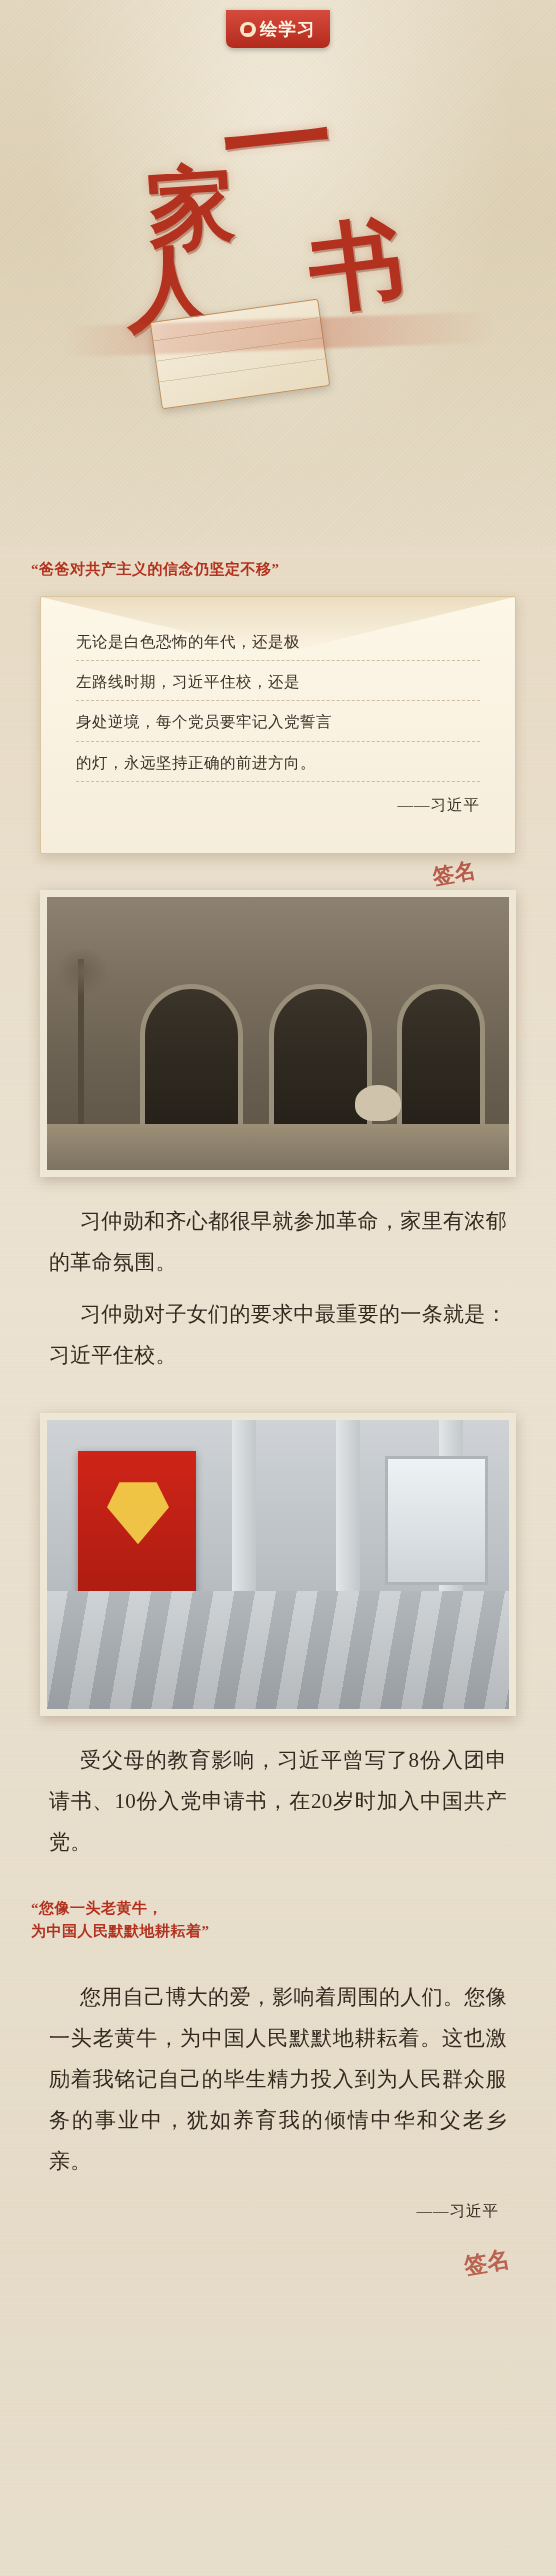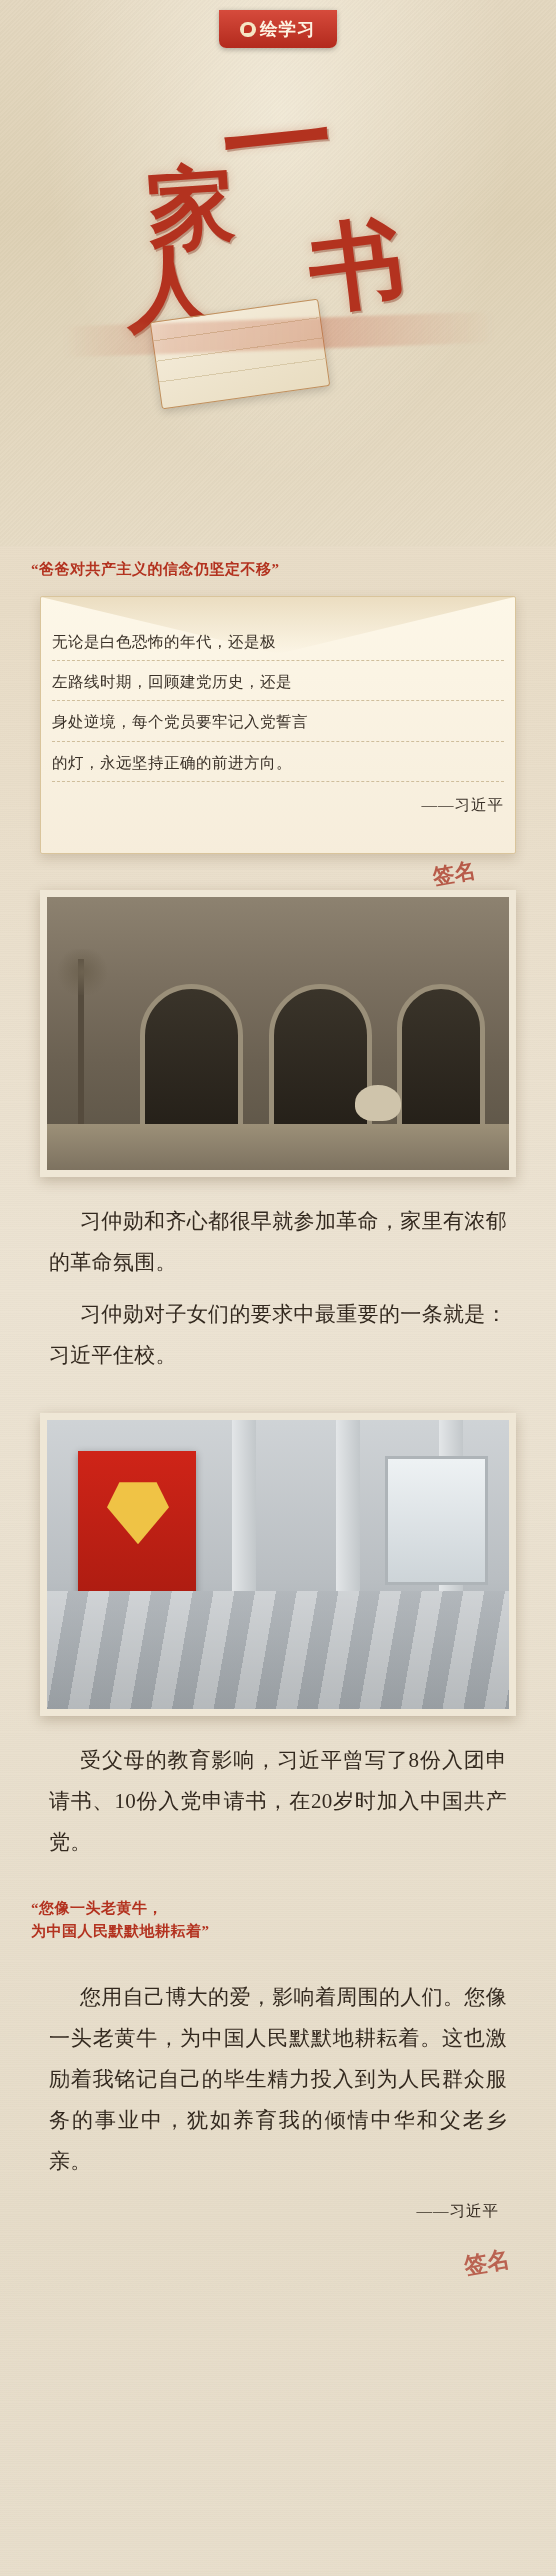--- a/index.html
+++ b/index.html
@@ -33,21 +33,21 @@
     content:"";
     position:absolute; inset:0;
     background:
       repeating-linear-gradient(135deg, rgba(255,255,255,0.05) 0 1.5px, rgba(0,0,0,0.02) 1.5px 3.1px);
     opacity:.6;
   }
   .logo-badge {
     position:absolute;
     top:10.3px; left:50%;
     transform:translateX(-50%);
-    width:118px; height:38px;
+    width:104px; height:38px;
     background:linear-gradient(180deg,#d64b3c,#b32a1d);
     border-radius:0 0 7.2px 7.2px;
     box-shadow:0 1.5px 5.2px rgba(0,0,0,.25);
     display:flex; align-items:center; justify-content:center;
     color:#fdf3e2;
     font-size:17.5px;
     letter-spacing:1px;
     font-weight:bold;
   }
   .logo-badge .dot {
@@ -123,21 +123,21 @@
     position:relative;
     margin:5.2px 40px 0;
     padding-bottom:36px;
   }
   .envelope {
     position:relative;
     background:linear-gradient(180deg,#fdf7e8 0%,#f6eddb 100%);
     border:1px solid #d9c49b;
     border-radius:2.1px;
     box-shadow:0 4.1px 11.3px rgba(90,60,30,.18);
-    padding:29px 11px 37px;
+    padding:29px 35px 37px;
   }
   .envelope:before{
     content:"";
     position:absolute;
     top:0;left:0;right:0;height:57px;
     background:linear-gradient(180deg,rgba(220,200,160,.55),rgba(220,200,160,0));
     clip-path:polygon(0 0,100% 0,50% 100%);
     pointer-events:none;
   }
   .letter-text {
@@ -306,21 +306,21 @@
     </div>
     <div class="brush-sweep"></div>
   </div>
 
   <div class="quote-banner">“爸爸对共产主义的信念仍坚定不移”</div>
 
   <div class="envelope-wrap">
     <div class="envelope">
       <div class="letter-text">
         <div class="line">无论是白色恐怖的年代，还是极</div>
-        <div class="line">左路线时期，回顾建党历史，还是</div>
+        <div class="line">左路线时期，习近平住校，还是</div>
         <div class="line">身处逆境，每个党员要牢记入党誓言</div>
         <div class="line">的灯，永远坚持正确的前进方向。</div>
       </div>
       <div class="sign">——习近平</div>
     </div>
     <div class="seal">签名</div>
   </div>
 
   <div class="photo-frame">
     <div class="photo-cave">

